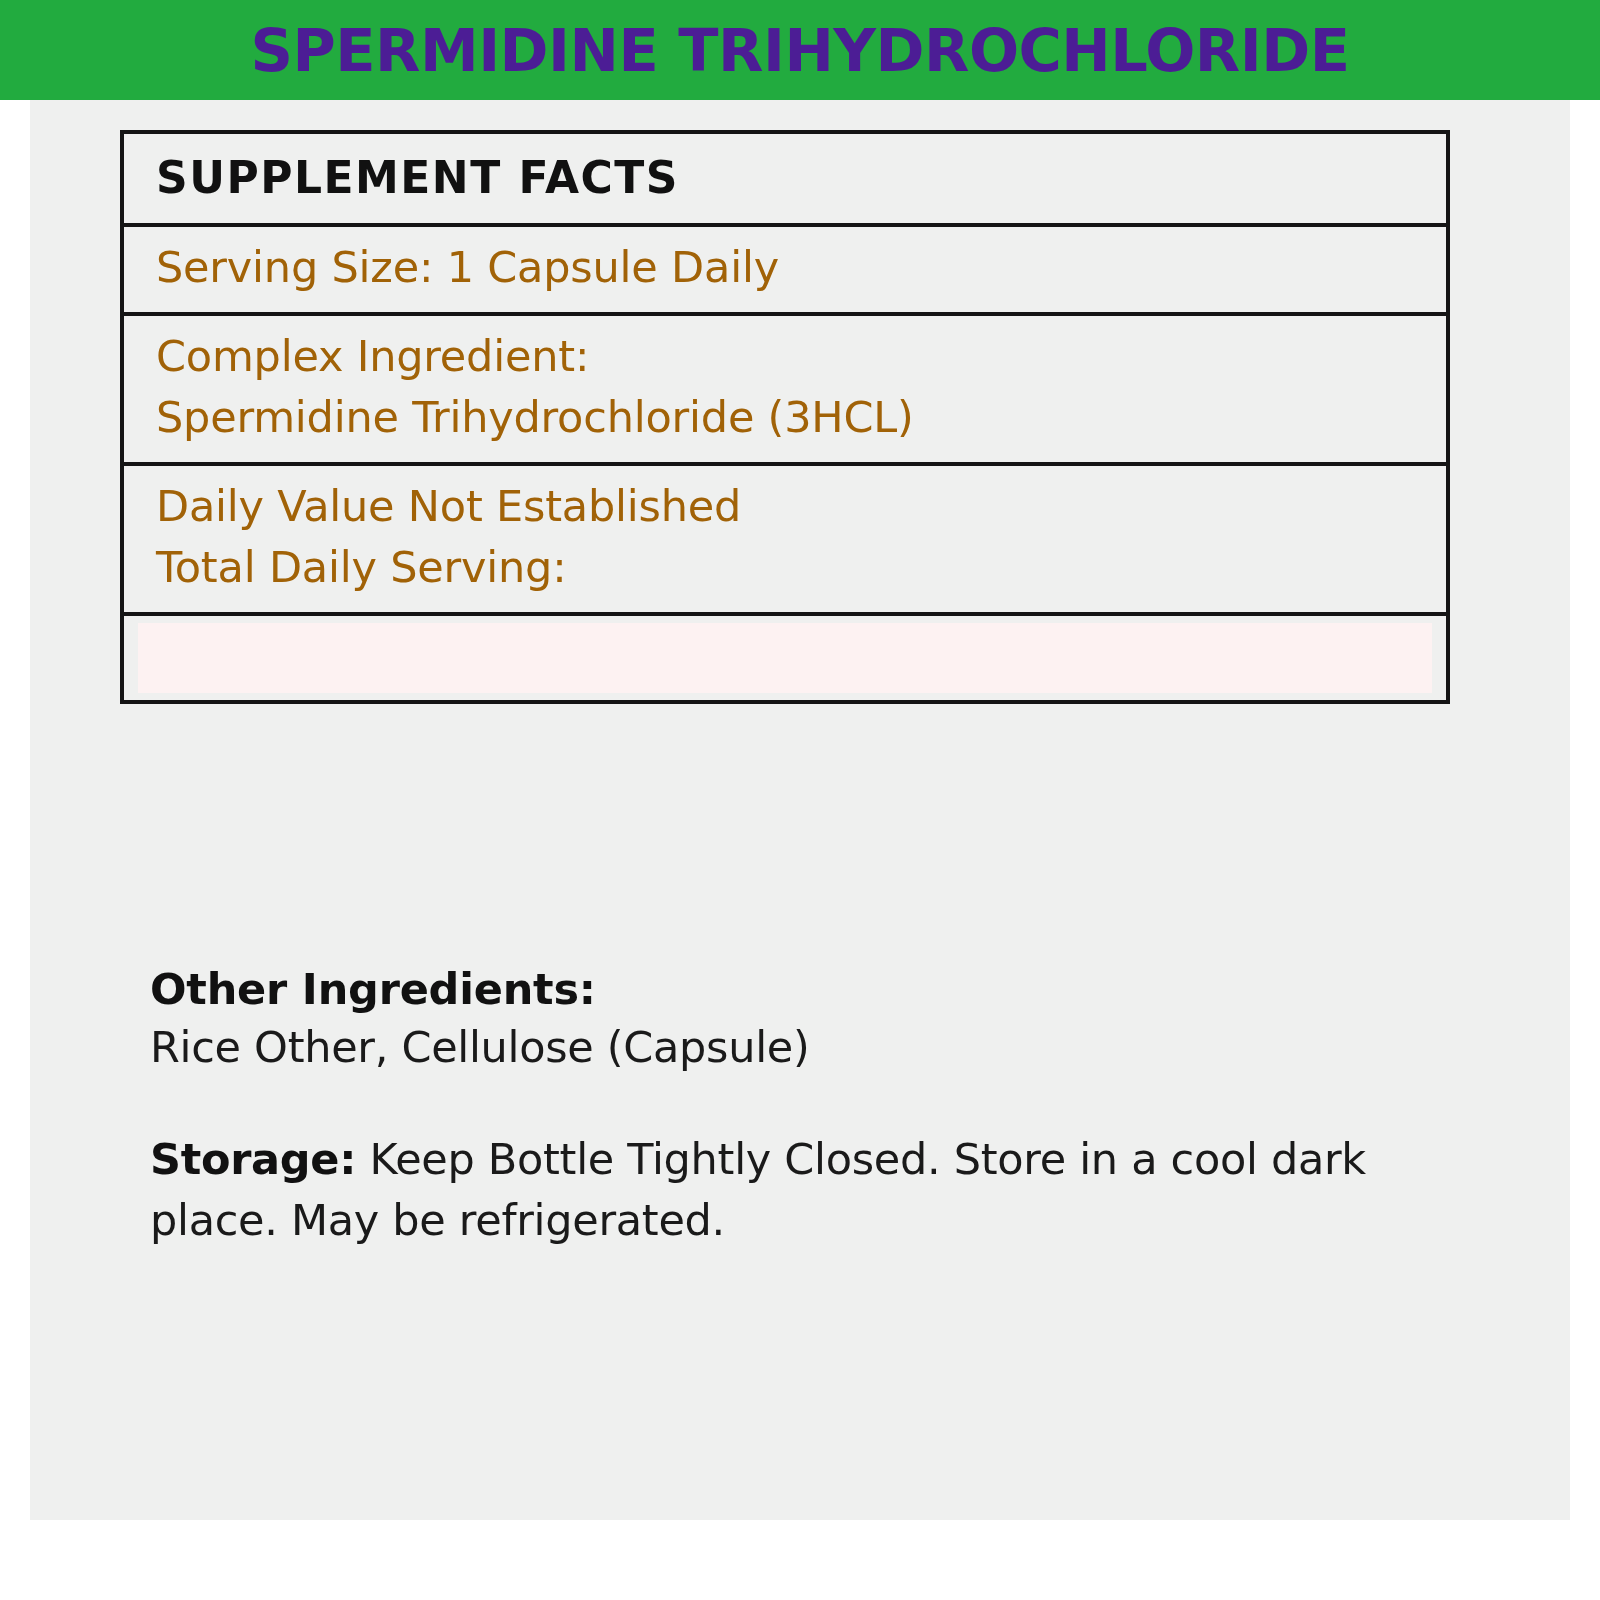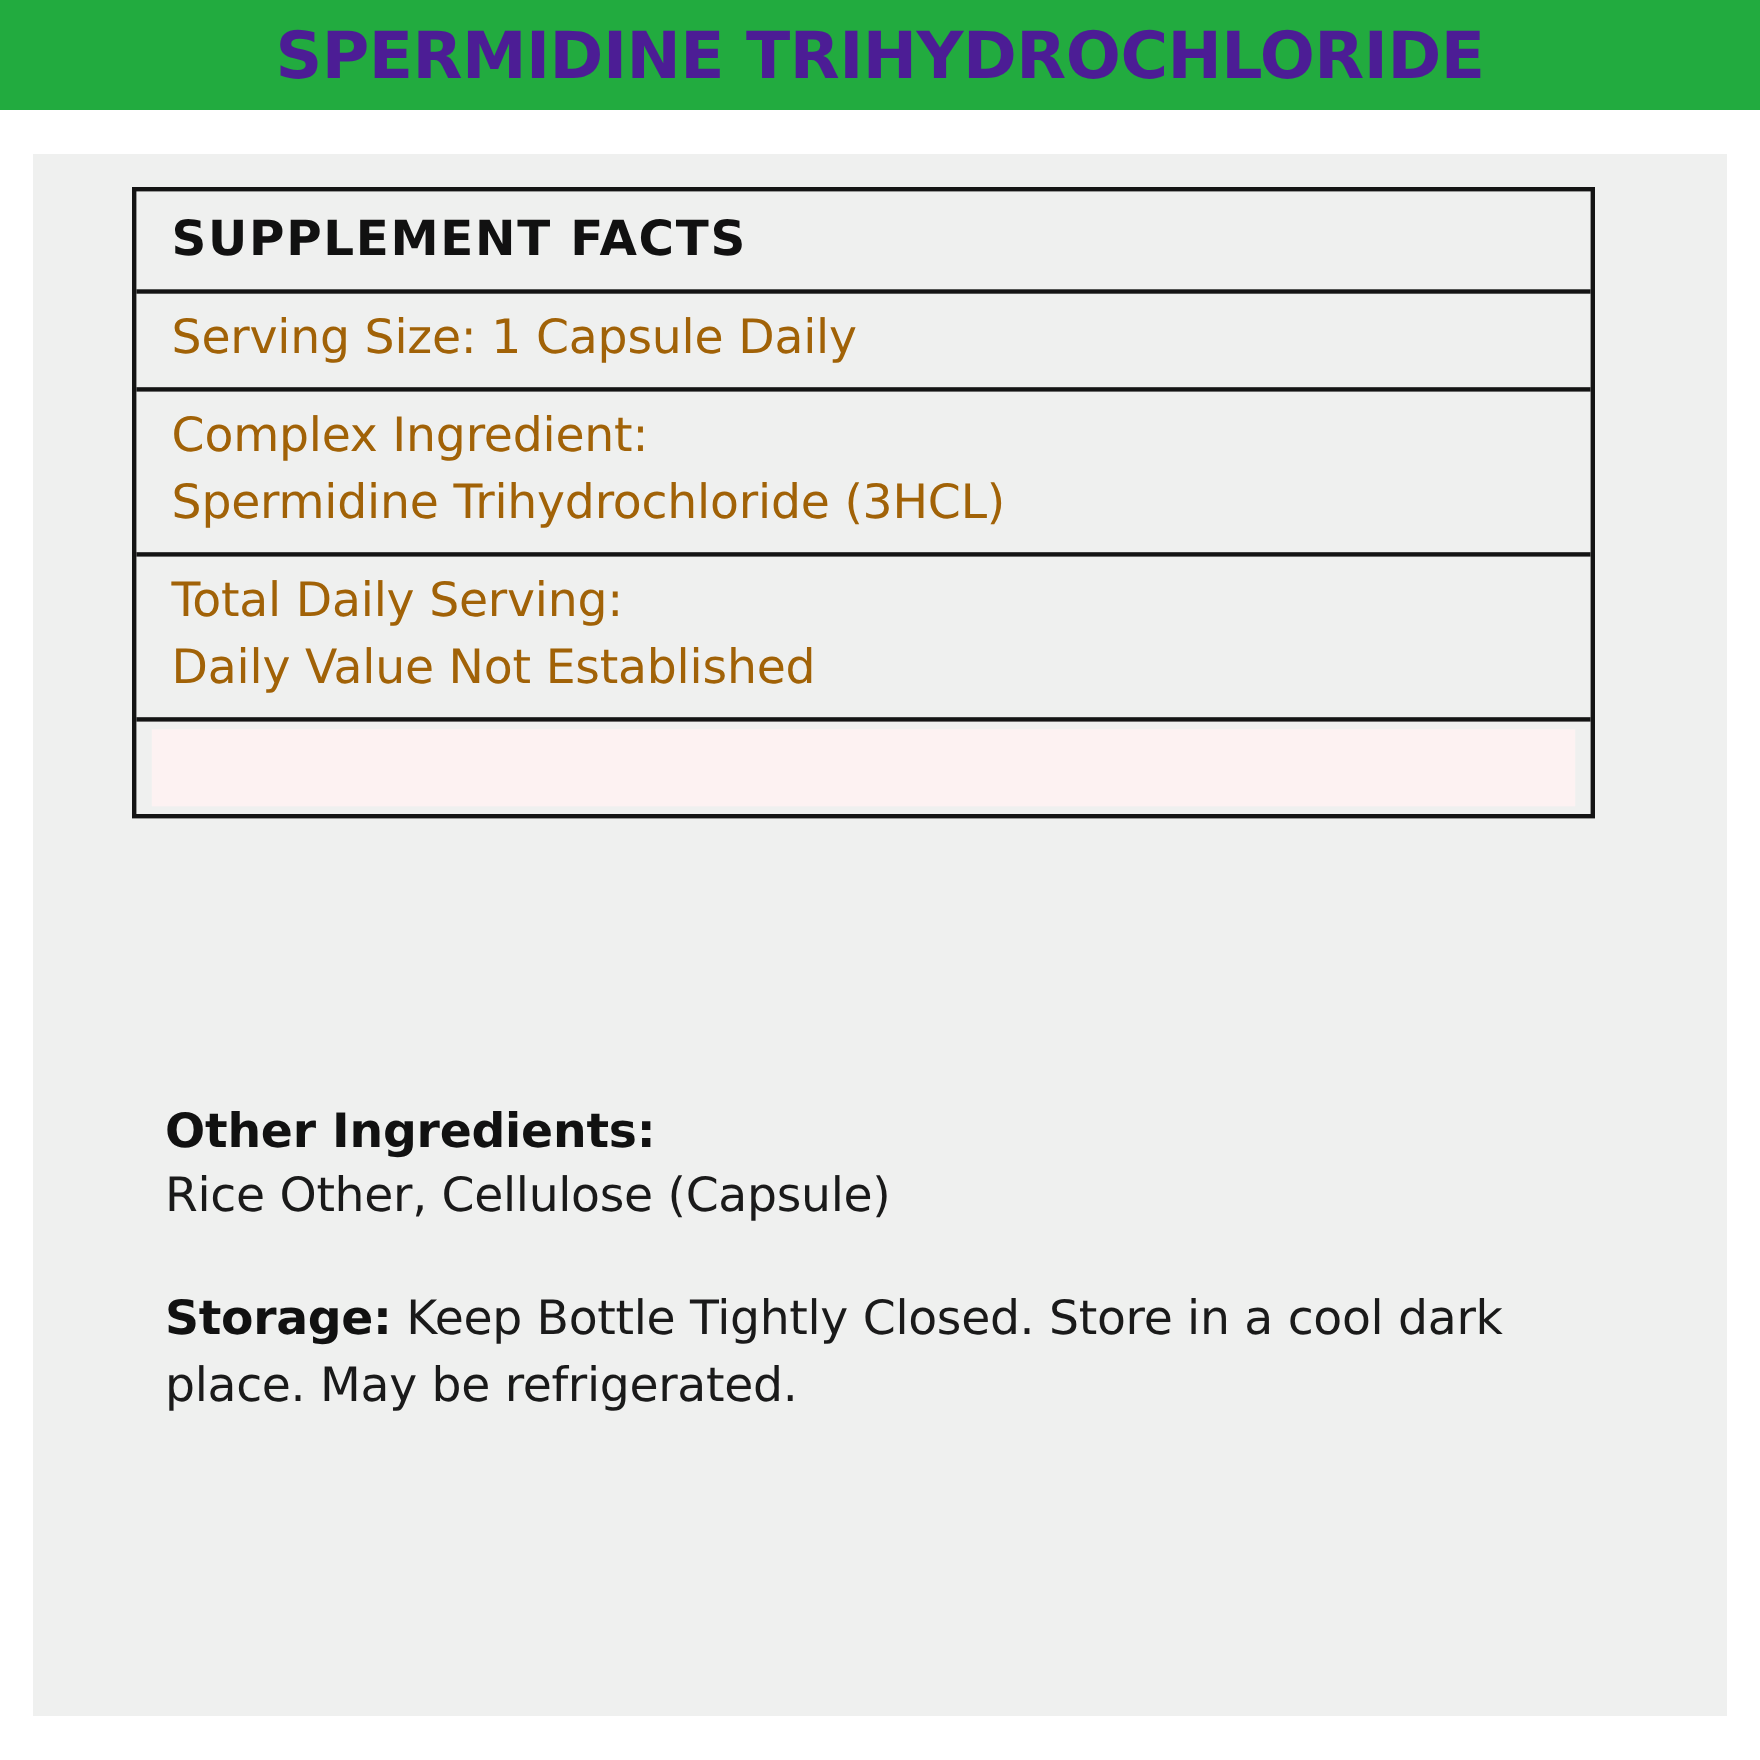--- a/index.html
+++ b/index.html
@@ -44,21 +44,20 @@
   }
 
   
   .label-body {
     position: absolute;
     top: 100px;
     left: 30px;
     width: 1540px;
     height: 1420px;
     background: #eff0ef;
-    margin-top: 40px;
   }
 
   
   .facts-box {
     position: absolute;
     top: 30px;
     left: 90px;
     width: 1330px;
     border: 4px solid #141414;
     background: #eff0ef;
@@ -164,22 +163,22 @@
       <div class="facts-row">
         <div class="facts-line">Serving Size: 1 Capsule Daily</div>
       </div>
 
       <div class="facts-row">
         <div class="facts-line">Complex Ingredient:</div>
         <div class="facts-line">Spermidine Trihydrochloride (3HCL)</div>
       </div>
 
       <div class="facts-row">
+        <div class="facts-line">Daily Value Not Established</div>
         <div class="facts-line">Total Daily Serving:</div>
-        <div class="facts-line">Daily Value Not Established</div>
       </div>
 
       <div class="facts-row facts-row-blank last">
         <div class="blank-strip"></div>
       </div>
 
     </div>
 
     <div class="lower-text">
 

